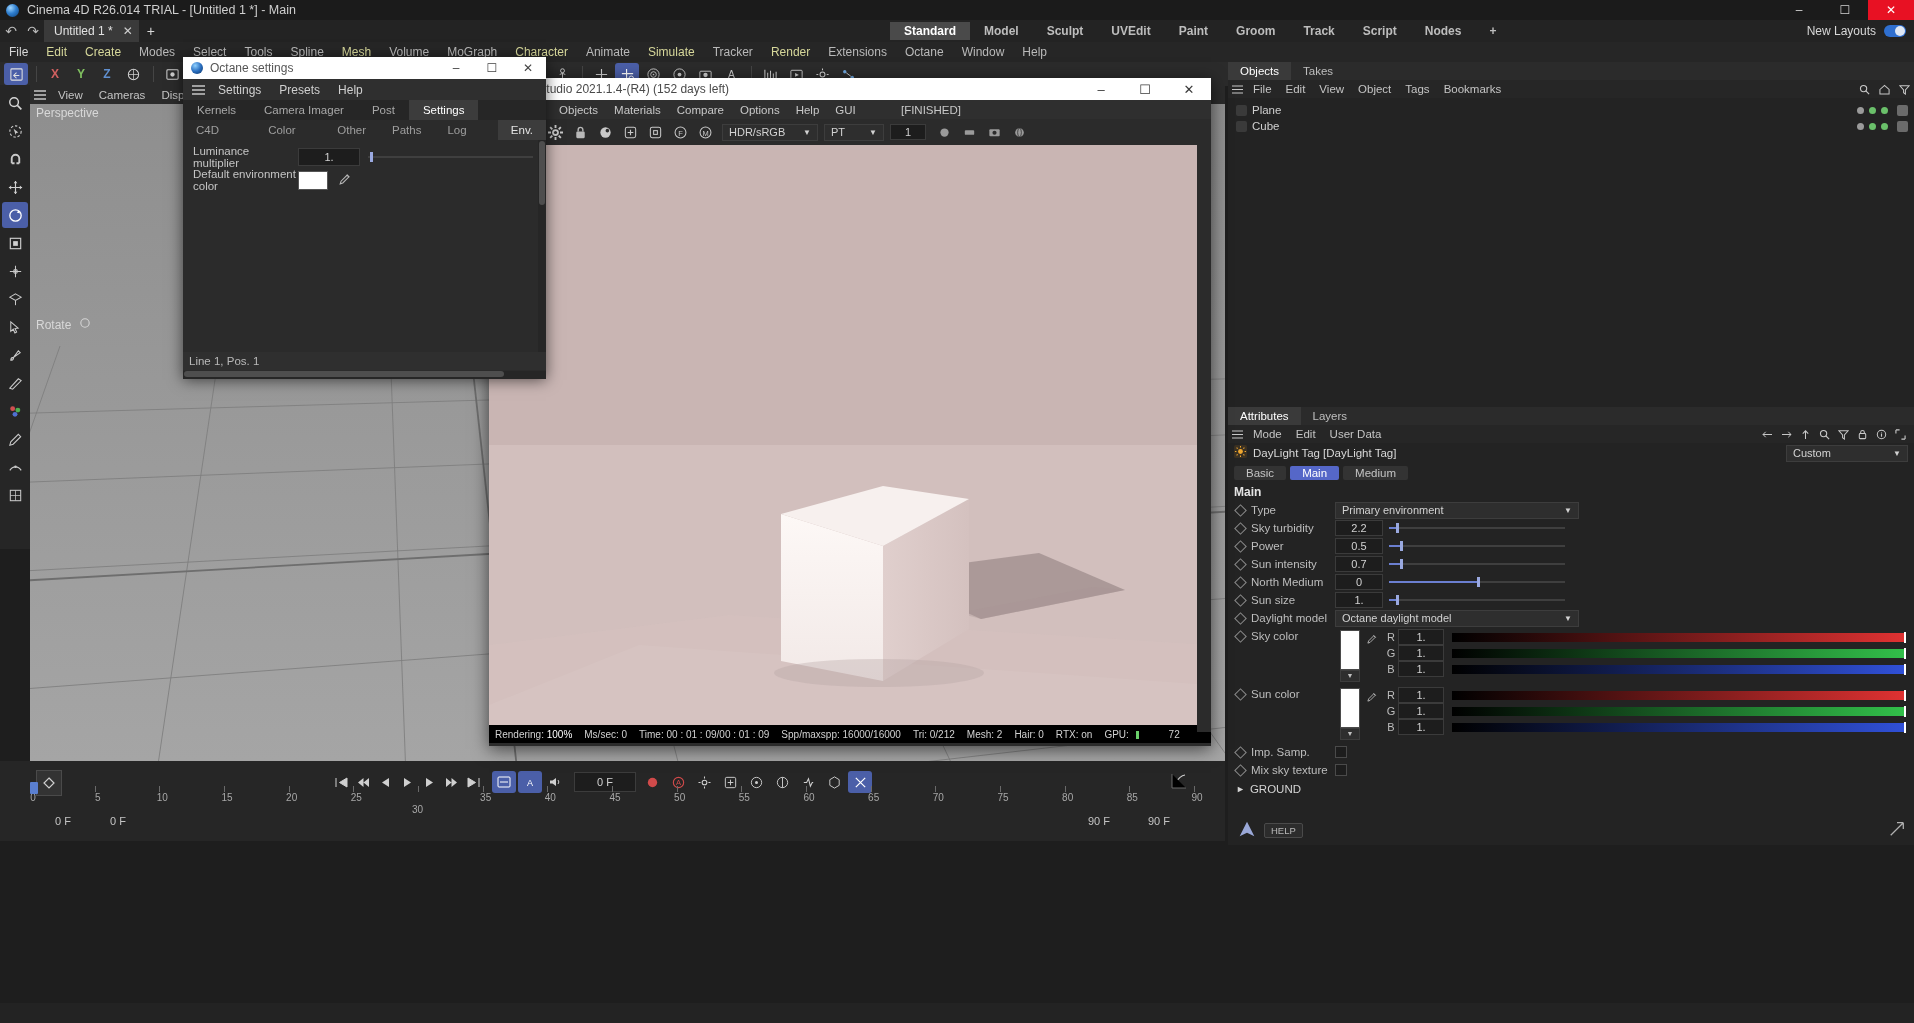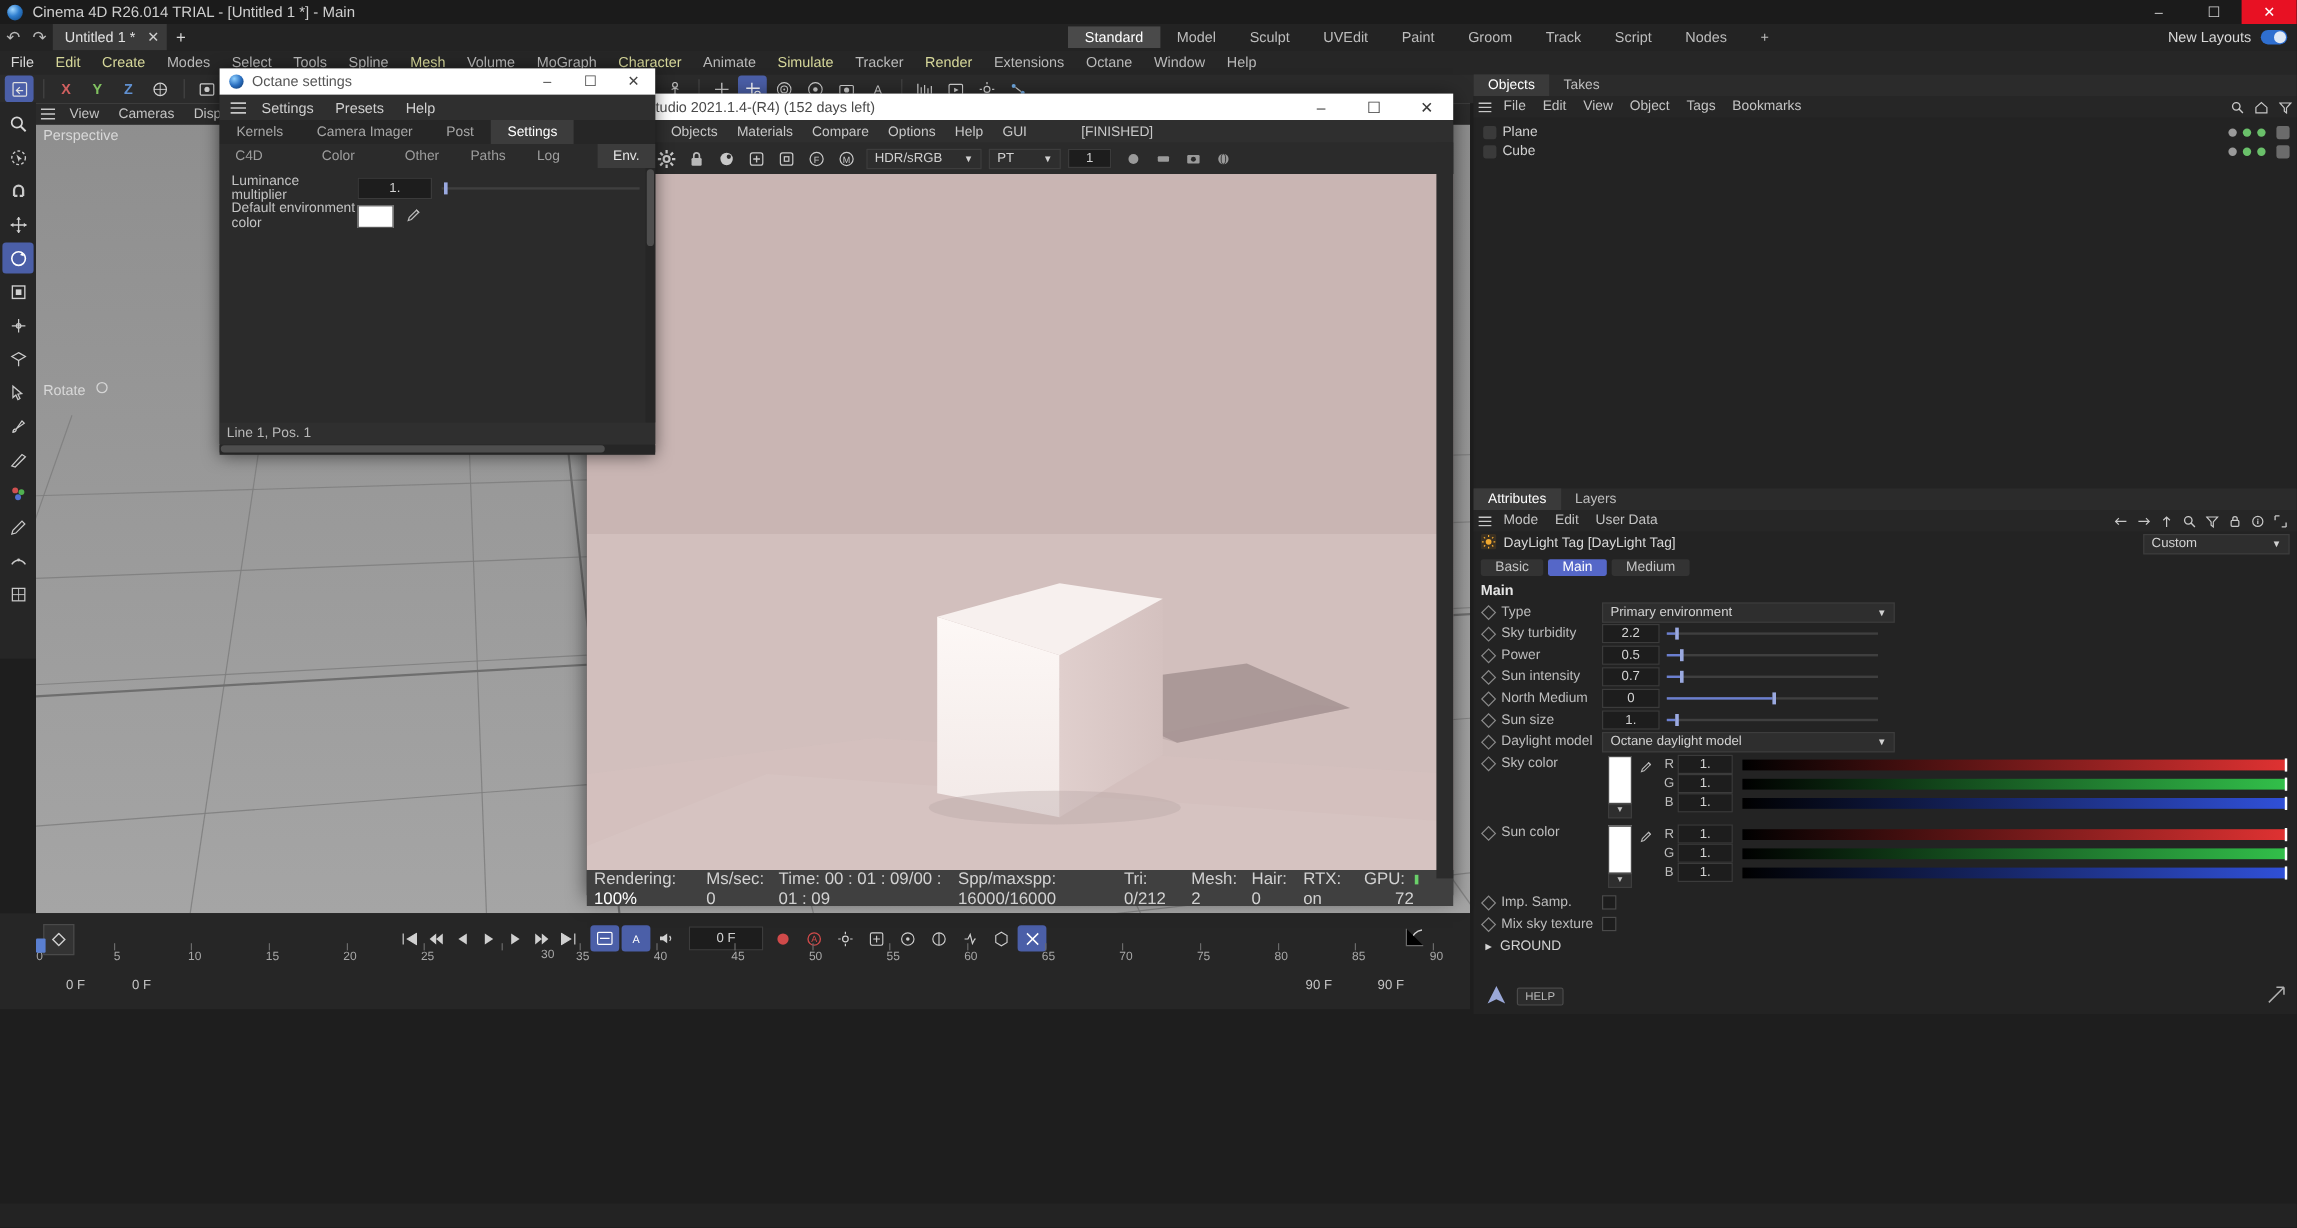--- a/index.html
+++ b/index.html
@@ -21,21 +21,21 @@
   #tab-plus{width:24px;height:22px;display:flex;align-items:center;justify-content:center;color:#d8d8d8;font-size:14px;}
   
   #menubar{left:0;top:42px;width:1914px;height:20px;background:#262626;display:flex;align-items:center;}
   #menubar .mi{padding:0 9px;height:20px;line-height:20px;font-size:12px;white-space:nowrap;}
   
   #layoutbar{right:0;top:20px;height:22px;display:flex;align-items:center;}
   #layoutbar .lb{color:#d8d8d8;font-size:12px;padding:0 8px;}
   #layout-toggle{width:22px;height:12px;border-radius:6px;background:#2f6fd0;position:relative;margin-right:8px;}
   #layout-toggle:after{content:"";position:absolute;right:1px;top:1px;width:10px;height:10px;border-radius:50%;background:#dfe8f5;}
   
-  #modebar{left:890px;top:22px;height:18px;display:flex;align-items:center;}
+  #modebar{left:890px;top:22px;height:18px;display:flex;align-items:center;font-weight:bold;}
   #modebar .mb{padding:0 14px;font-size:12px;color:#bdbdbd;line-height:18px;}
   #modebar .mb.sel{background:#4a4a4a;color:#fff;}
   
   #lefttools{left:0;top:85px;width:30px;height:460px;background:#262626;display:flex;flex-direction:column;align-items:center;padding-top:4px;}
   .ltool{width:26px;height:26px;margin:1px 0;border-radius:3px;display:flex;align-items:center;justify-content:center;color:#c9c9c9;}
   .ltool.sel{background:#4b5fa8;}
   .ltool svg{display:block;}
   
   #toptools{left:0;top:62px;width:1225px;height:24px;background:#2b2b2b;display:flex;align-items:center;padding-left:4px;}
   .ttool{width:24px;height:22px;margin-right:2px;display:flex;align-items:center;justify-content:center;color:#c6c6c6;border-radius:3px;}
@@ -99,21 +99,21 @@
   #render-win{left:489px;top:78px;width:722px;height:668px;background:#2b2b2b;box-shadow:0 3px 16px rgba(0,0,0,.6);}
   #rw-title{height:22px;background:#fff;display:flex;align-items:center;}
   #rw-title .t{color:#4a4a4a;font-size:12px;}
   #rw-title .wb{margin-left:auto;display:flex;}
   #rw-title .wb span{width:44px;height:22px;display:flex;align-items:center;justify-content:center;color:#3a3a3a;font-size:13px;}
   #rw-menu{height:19px;background:#2f2f2f;display:flex;align-items:center;}
   #rw-menu .rm{padding:0 8px;font-size:11.5px;color:#c8c8c8;}
   #rw-tools{height:26px;background:#2b2b2b;display:flex;align-items:center;padding-left:4px;}
   .rwt{width:24px;height:22px;display:flex;align-items:center;justify-content:center;color:#c8c8c8;margin-right:1px;}
   #rw-canvas{height:580px;background:#cbb6b4;position:relative;overflow:hidden;}
-  #rw-status{height:30px;background:#404040;display:flex;align-items:center;font-size:14px;color:#d2d2d2;}
+  #rw-status{height:18px;background:#000000;display:flex;align-items:center;font-size:10px;color:#d2d2d2;}
   #rw-status .s{padding:0 6px;}
   
   #rw-right{position:absolute;right:0;top:41px;width:14px;bottom:14px;background:#2b2b2b;}
   
   #helpbar{left:1228px;top:815px;width:686px;height:30px;background:#232323;display:flex;align-items:center;}
   #statusbar{left:0;top:1003px;width:1914px;height:20px;background:#232323;}
 </style>
 </head>
 <body>
 
@@ -616,21 +616,21 @@
     <div style="position: absolute; left: 58.6667px; top: 6px; font-size: 10px; color: rgb(168, 168, 168); width: 18px; text-align: center;">5</div>
     <div style="position: absolute; left: 129.333px; top: 0px; width: 1px; height: 6px; background: rgb(106, 106, 106);"></div>
     <div style="position: absolute; left: 123.333px; top: 6px; font-size: 10px; color: rgb(168, 168, 168); width: 18px; text-align: center;">10</div>
     <div style="position: absolute; left: 194px; top: 0px; width: 1px; height: 6px; background: rgb(106, 106, 106);"></div>
     <div style="position: absolute; left: 188px; top: 6px; font-size: 10px; color: rgb(168, 168, 168); width: 18px; text-align: center;">15</div>
     <div style="position: absolute; left: 258.667px; top: 0px; width: 1px; height: 6px; background: rgb(106, 106, 106);"></div>
     <div style="position: absolute; left: 252.667px; top: 6px; font-size: 10px; color: rgb(168, 168, 168); width: 18px; text-align: center;">20</div>
     <div style="position: absolute; left: 323.333px; top: 0px; width: 1px; height: 6px; background: rgb(106, 106, 106);"></div>
     <div style="position: absolute; left: 317.333px; top: 6px; font-size: 10px; color: rgb(168, 168, 168); width: 18px; text-align: center;">25</div>
     <div style="position: absolute; left: 388px; top: 0px; width: 1px; height: 6px; background: rgb(106, 106, 106);"></div>
-    <div style="position: absolute; left: 382px; top: 4px; font-size: 10px; color: rgb(168, 168, 168); width: 18px; text-align: right; margin-left: 32px;">30</div>
+    <div style="position: absolute; left: 382px; top: 18px; font-size: 10px; color: rgb(168, 168, 168); width: 18px; text-align: left;">30</div>
     <div style="position: absolute; left: 452.667px; top: 0px; width: 1px; height: 6px; background: rgb(106, 106, 106);"></div>
     <div style="position: absolute; left: 446.667px; top: 6px; font-size: 10px; color: rgb(168, 168, 168); width: 18px; text-align: center;">35</div>
     <div style="position: absolute; left: 517.333px; top: 0px; width: 1px; height: 6px; background: rgb(106, 106, 106);"></div>
     <div style="position: absolute; left: 511.333px; top: 6px; font-size: 10px; color: rgb(168, 168, 168); width: 18px; text-align: center;">40</div>
     <div style="position: absolute; left: 582px; top: 0px; width: 1px; height: 6px; background: rgb(106, 106, 106);"></div>
     <div style="position: absolute; left: 576px; top: 6px; font-size: 10px; color: rgb(168, 168, 168); width: 18px; text-align: center;">45</div>
     <div style="position: absolute; left: 646.667px; top: 0px; width: 1px; height: 6px; background: rgb(106, 106, 106);"></div>
     <div style="position: absolute; left: 640.667px; top: 6px; font-size: 10px; color: rgb(168, 168, 168); width: 18px; text-align: center;">50</div>
     <div style="position: absolute; left: 711.333px; top: 0px; width: 1px; height: 6px; background: rgb(106, 106, 106);"></div>
     <div style="position: absolute; left: 705.333px; top: 6px; font-size: 10px; color: rgb(168, 168, 168); width: 18px; text-align: center;">55</div>

